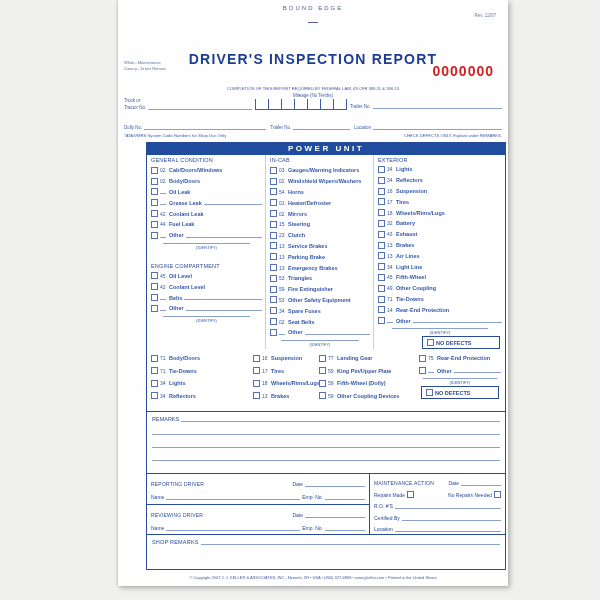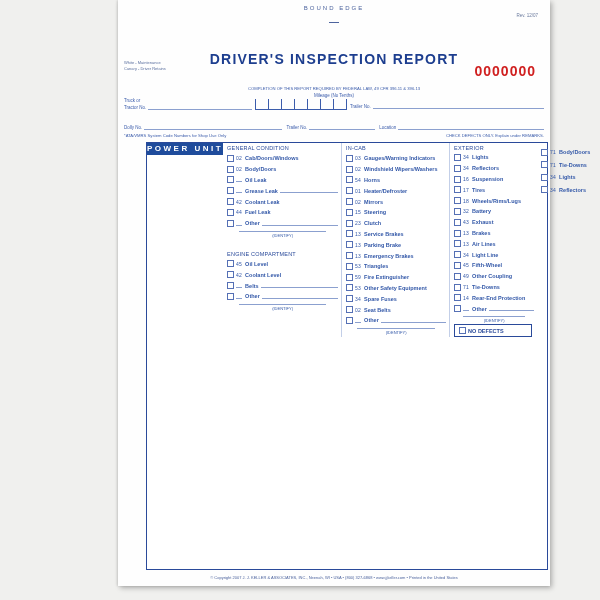--- a/index.html
+++ b/index.html
@@ -1,19 +1,19 @@
 <!DOCTYPE html>
 <html><head>
 <meta charset="utf-8">
 <style>
   html,body{margin:0;padding:0;}
   body{width:600px;height:600px;background:#f0f0ee;position:relative;overflow:hidden;
        font-family:"Liberation Sans",sans-serif;-webkit-font-smoothing:antialiased;}
-  .paper{position:absolute;left:118px;top:0;width:432px;height:586px;background:#fefefe;
-         box-shadow:2px 2px 5px rgba(0,0,0,.28), -1px 0 2px rgba(0,0,0,.12);}
+  .paper{position:absolute;left:118px;top:0;width:374px;height:586px;background:#fefefe;
+         box-shadow:2px 2px 5px rgba(0,0,0,.28), -1px 0 2px rgba(0,0,0,.12);padding-left:16px;}
   
   .bound-edge{position:absolute;top:5px;left:0;right:0;text-align:center;font-size:6px;
               letter-spacing:2px;color:#4d649e;}
   .dash{position:absolute;top:22px;left:50%;width:10px;margin-left:-5px;border-top:1px solid #4d649e;}
   .rev{position:absolute;top:13px;right:12px;font-size:4.5px;color:#6b7b9e;}
   .title{position:absolute;top:51px;left:0;right:0;text-align:center;font-size:14px;font-weight:bold;
          color:#1d3e8f;letter-spacing:1.2px;white-space:nowrap;}
   .copy-note{position:absolute;top:60px;left:6px;font-size:4px;color:#5a6f9f;line-height:1.6;}
   .serial{position:absolute;top:63px;right:14px;font-family:Liberation Sans, sans-serif;font-size:14px;
           font-weight:bold;color:#d02020;letter-spacing:1px;}
@@ -27,21 +27,21 @@
   .mb:last-child{border-right:1px solid #3b5cab;}
   .trailer-field{position:absolute;top:102px;left:232px;right:6px;font-size:4.5px;color:#3b5cab;}
   .dolly-row{position:absolute;top:123px;left:6px;right:6px;display:flex;gap:4px;font-size:4.5px;color:#3b5cab;}
   .dolly-row .g1{flex:1.25;display:flex;align-items:flex-end;gap:2px;}
   .dolly-row .g2{flex:.7;display:flex;align-items:flex-end;gap:2px;}
   .dolly-row .g3{flex:1.3;display:flex;align-items:flex-end;gap:2px;}
   .notes-row{position:absolute;top:133px;left:6px;right:6px;display:flex;justify-content:space-between;
              font-size:4.2px;color:#3b5cab;}
   
   .main-box{position:absolute;top:142px;left:2px;right:2px;bottom:16px;border:1px solid #2a4a9a;
-            display:flex;background:#fff;margin-left:26px;}
+            display:flex;flex-direction:column;background:#fff;margin-left:26px;}
   .banner{background:#1f4c9c;color:#fff;text-align:center;font-size:8px;font-weight:bold;
           letter-spacing:2.5px;height:12px;line-height:12.5px;flex:none;}
   .pu-cols{display:flex;height:194px;flex:none;}
   .pu-col{padding:2px 3px 0 4px;box-sizing:border-box;}
   .pu-col1{width:119px;border-right:1px solid #c3cfe8;}
   .pu-col2{width:108px;border-right:1px solid #c3cfe8;}
   .pu-col3{flex:1;display:flex;flex-direction:column;}
   .col-title{font-size:5.5px;color:#2a4a9a;height:8px;letter-spacing:.2px;}
   .engine-title{margin-top:13px;}
   .item{display:flex;align-items:center;height:10.8px;font-size:5.5px;color:#3358a8;}

